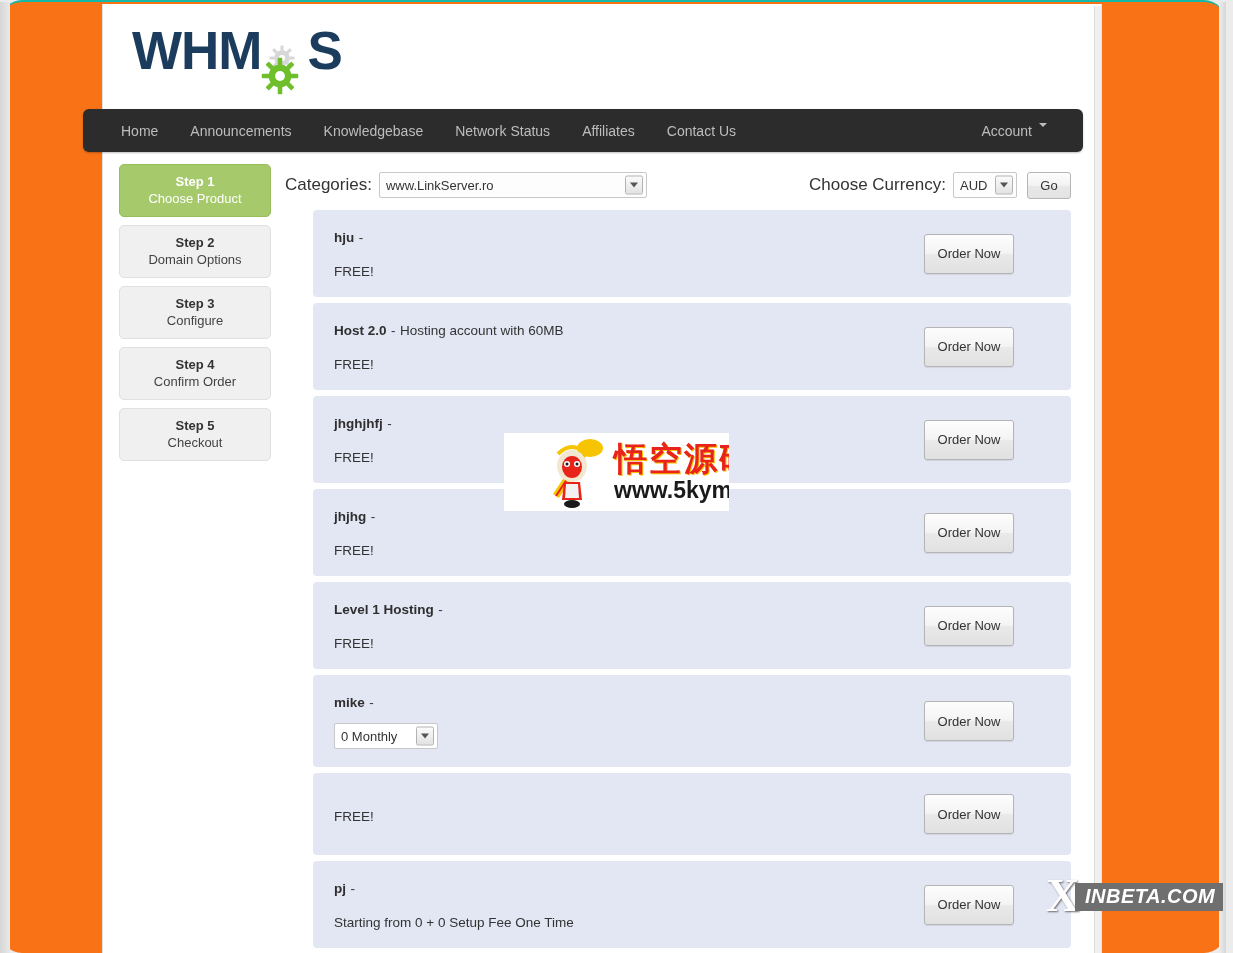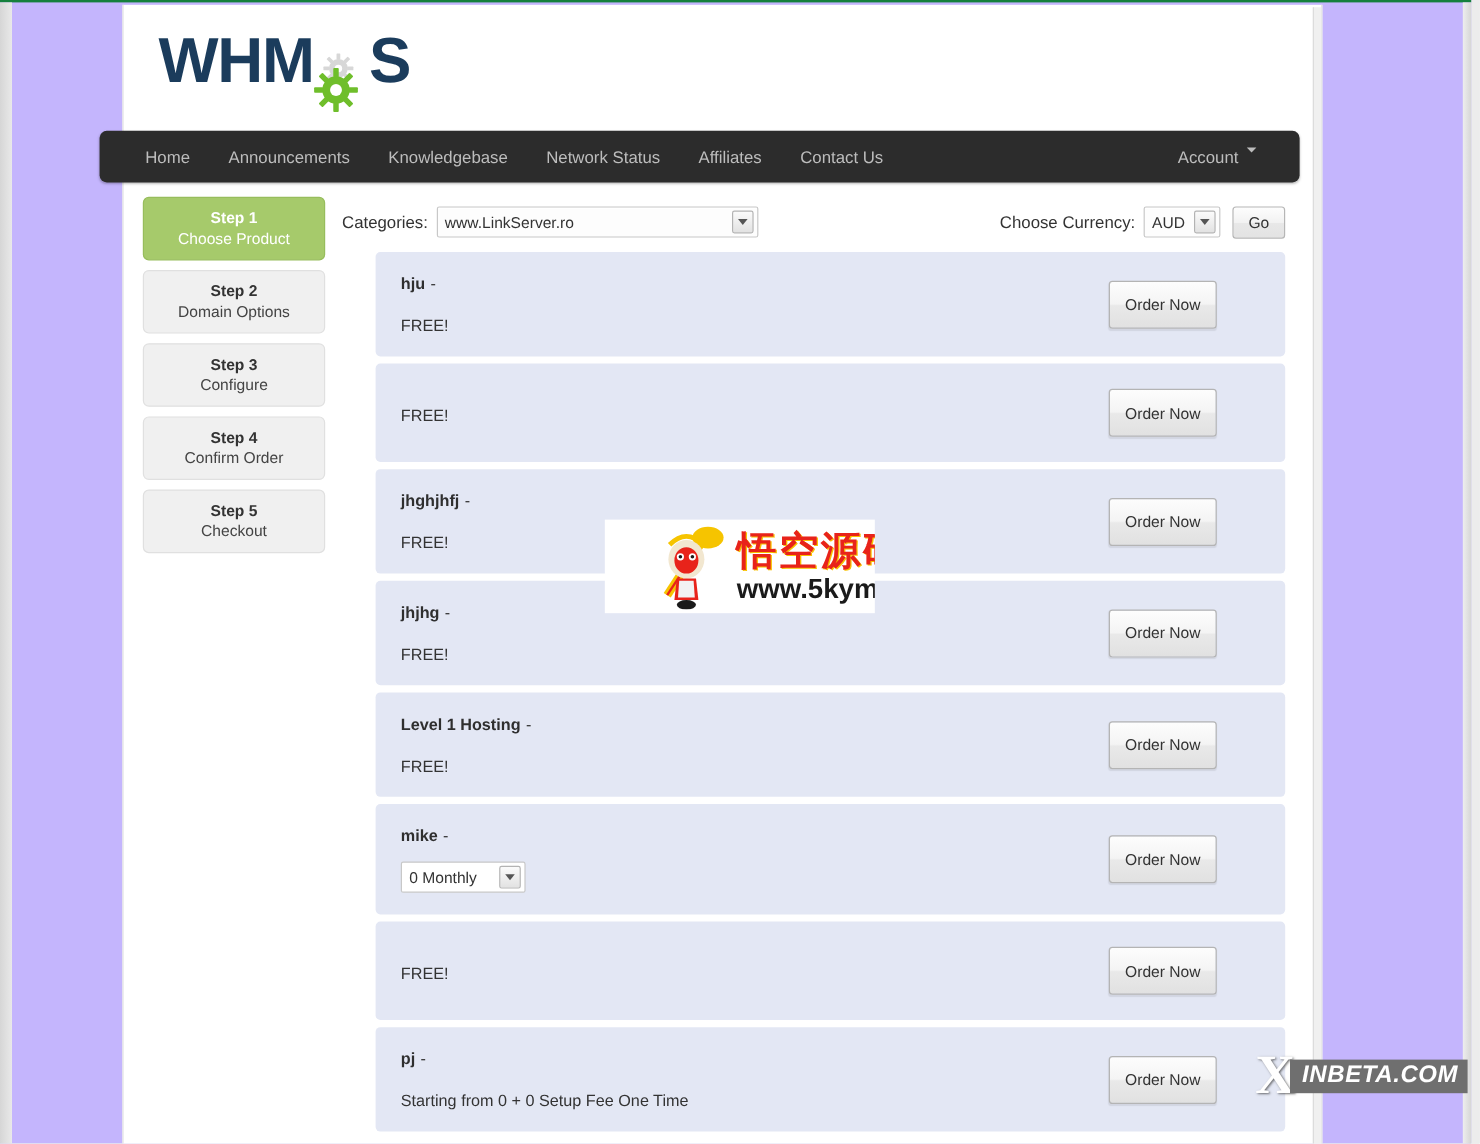--- a/index.html
+++ b/index.html
@@ -16,22 +16,23 @@
     width: 1233px;
     height: 953px;
     background: #ececec;
   }
 
   
   .page-frame {
     position: absolute;
     left: 0; top: 0;
     width: 1226px; height: 953px;
-    background: #c4b5fd;
-    border-top: 2px solid #15803d;
+    background: #f97316;
+    border-top: 2px solid #14b8a6;
+    border-radius: 22px;
   }
   .frame-edge-left {
     position: absolute;
     left: 0; top: 0; width: 10px; height: 953px;
     background: linear-gradient(to right,#d6d6d6,#e9e9e9);
   }
   .frame-edge-right {
     position: absolute;
     right: 0; top: 0; width: 7px; height: 953px;
     background: linear-gradient(to left,#d6d6d6,#eeeeee);
@@ -165,21 +166,21 @@
     width: 786px;
   }
 
   .filters {
     display: flex;
     align-items: center;
     height: 42px;
     padding-left: 0;
   }
   .filter-label {
-    font-size: 14px;
+    font-size: 17px;
     color: #333;
     margin-right: 7px;
     white-space: nowrap;
   }
   .sel {
     font-family: "Liberation Sans", sans-serif;
     font-size: 13px;
     color: #333;
     background: #fdfdfd;
     border: 1px solid #c8c8c8;
@@ -464,20 +465,25 @@
               <div>
                 <span class="pname">hju</span>
                 <span class="pdesc">-</span>
                 <span class="pdesc"></span>
               </div>
               <div class="pprice">FREE!</div>
               <button class="order-btn">Order Now</button>
             </div>
 
             <div class="product-row">
+              <div>
+                <span class="pname">Host 2.0</span>
+                <span class="pdesc">-</span>
+                <span class="pdesc">Hosting account with 60MB</span>
+              </div>
               <div class="pprice">FREE!</div>
               <button class="order-btn">Order Now</button>
             </div>
 
             <div class="product-row">
               <div>
                 <span class="pname">jhghjhfj</span>
                 <span class="pdesc">-</span>
                 <span class="pdesc"></span>
               </div>

